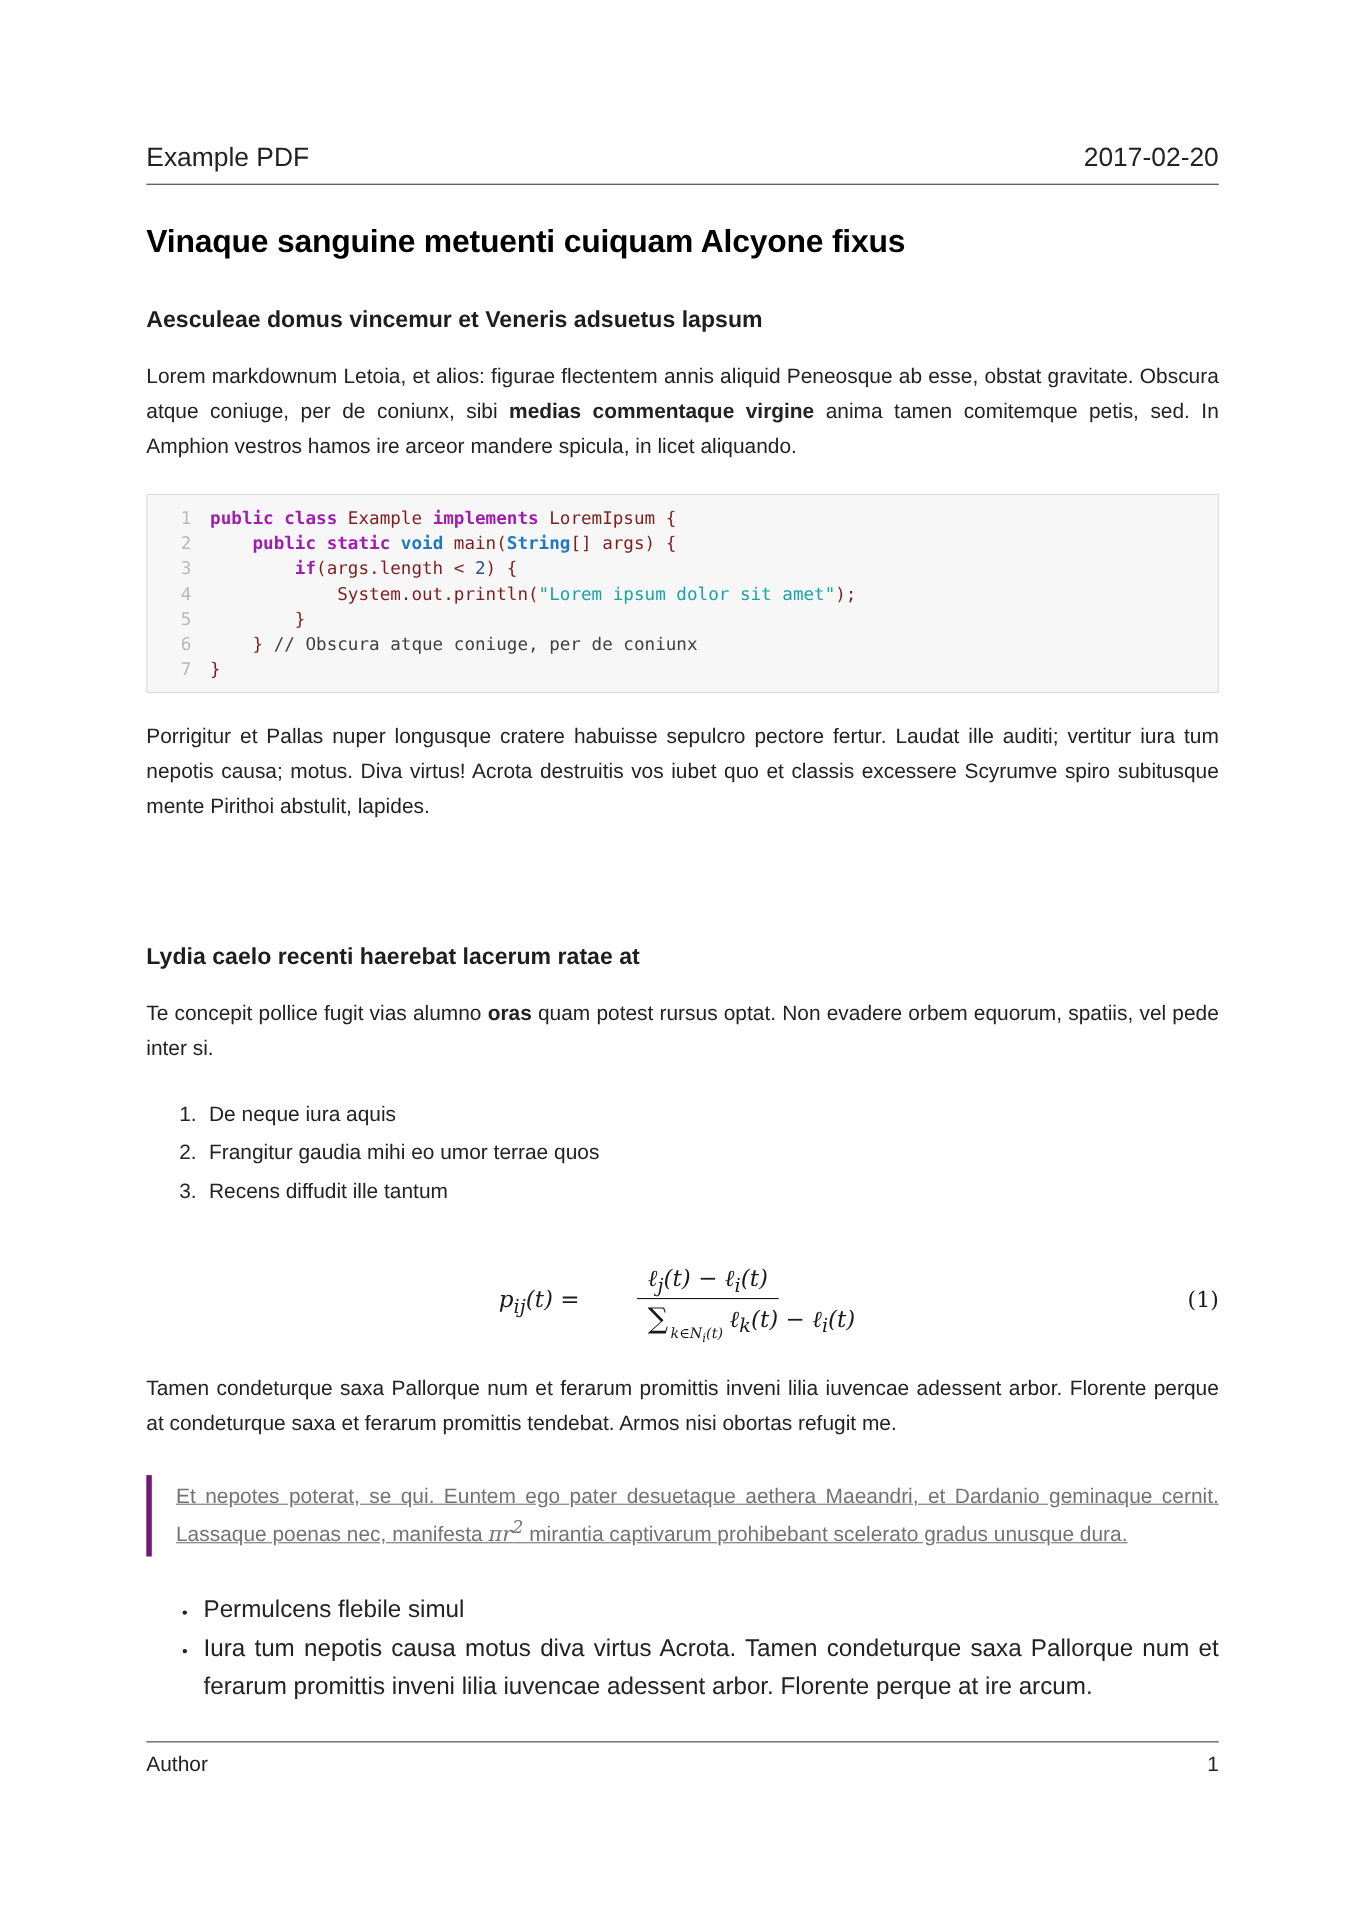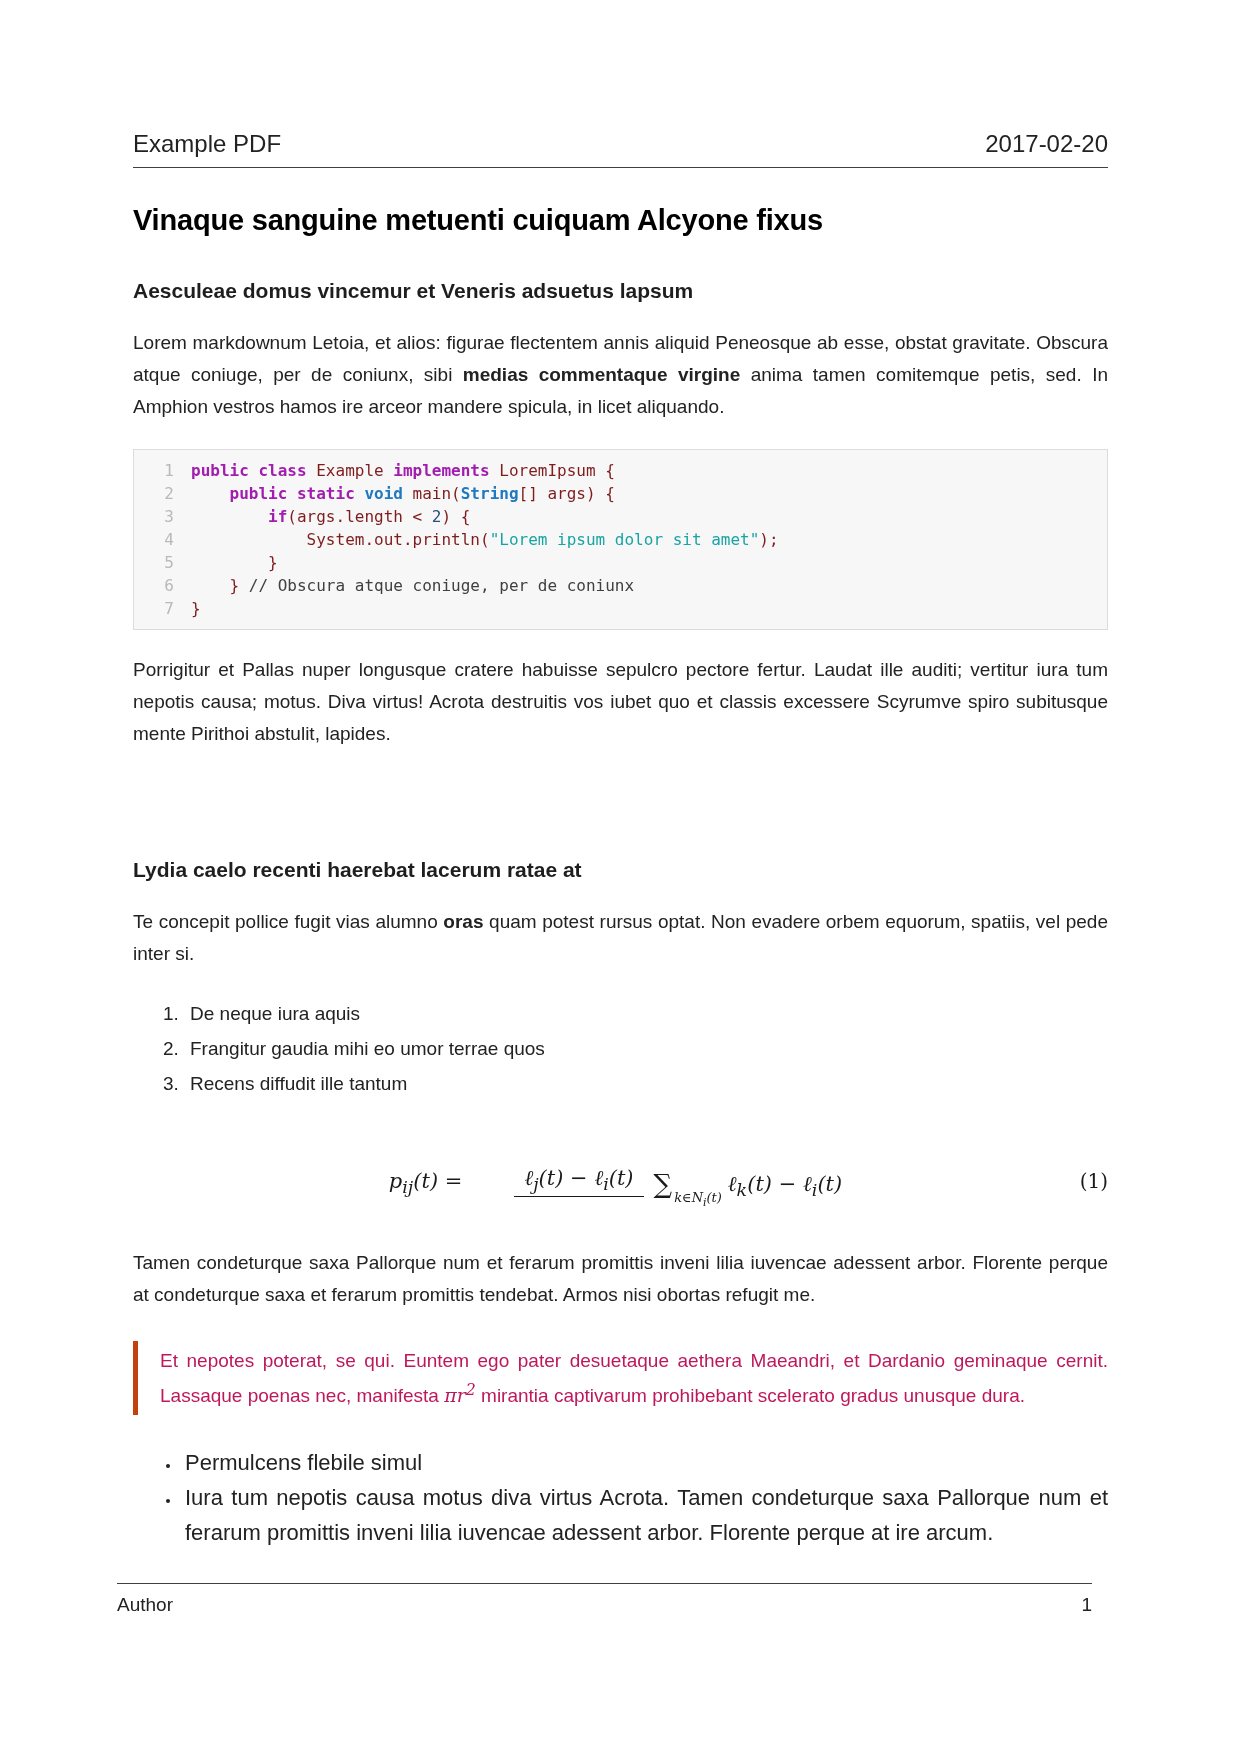--- a/index.html
+++ b/index.html
@@ -15,21 +15,21 @@
 
   
   .runhead {
     margin-top:130px;
     display:flex; justify-content:space-between; align-items:baseline;
     font-size:24px; color:#222;
     border-bottom:1px solid #3f3f3f;
     padding-bottom:9px;
   }
   .runfoot {
-    position:absolute; top:1583px; left:117px; width:975px;
+    position:absolute; top:1583px; left:133px; width:975px;
     border-top:1px solid #3f3f3f;
     padding-top:10px;
     display:flex; justify-content:space-between; align-items:baseline;
     font-size:19px; color:#222;
   }
 
   h1.doc-title { font-size:29px; font-weight:bold; color:#000000; margin:36px 0 0 0; letter-spacing:-0.2px; }
   h2.doc-h2 { font-size:21px; font-weight:bold; color:#1e1e1e; margin:42px 0 0 0; }
   h2.section-gap { margin-top:108px; }
 
@@ -68,36 +68,37 @@
   .equation-row {
     position:relative;
     margin:38px 0 0 0;
     display:flex; justify-content:center; align-items:center;
     font-family:"DejaVu Serif", serif;
     font-size:21px; color:#1a1a1a;
     min-height:84px;
   }
   .eq-math { display:flex; align-items:center; font-style:italic;gap:32px; }
   .eq-lhs { margin-right:10px; }
-  .frac { display:inline-flex; align-items:flex-start; margin-left:10px; }
+  .frac { display:inline-flex; flex-direction:column; align-items:flex-start; margin-left:10px; }
   .frac .num { padding:0 10px 5px 10px; border-bottom:1.4px solid #1a1a1a; }
   .frac .den { padding:5px 10px 0 10px; display:flex; align-items:flex-end; }
   .eq-sum { font-style:normal; font-size:26px; line-height:1; margin-right:2px; }
   .sum-sub { font-size:13px; font-style:italic; position:relative; top:8px; margin-right:6px; }
   sub, sup { line-height:0; }
   .eq-label { position:absolute; right:0; top:50%; transform:translateY(-50%); font-style:normal; font-size:20px; color:#1a1a1a; }
 
   
   blockquote.quote {
     margin:30px 0 0 0;
-    border-left:5px solid #c2410c;
+    border-left:5px solid #701a75;
     padding:2px 0 2px 22px;
-    color:#be185d;
+    color:#737373;
     font-size:19px; line-height:35px;
     text-align:justify;
+    text-decoration:underline;
   }
   .quote-math { font-family:"DejaVu Serif", serif; font-style:italic; }
 </style>
 </head>
 <body>
 
 <div class="page">
   <div class="content">
 
     <div class="runhead">

